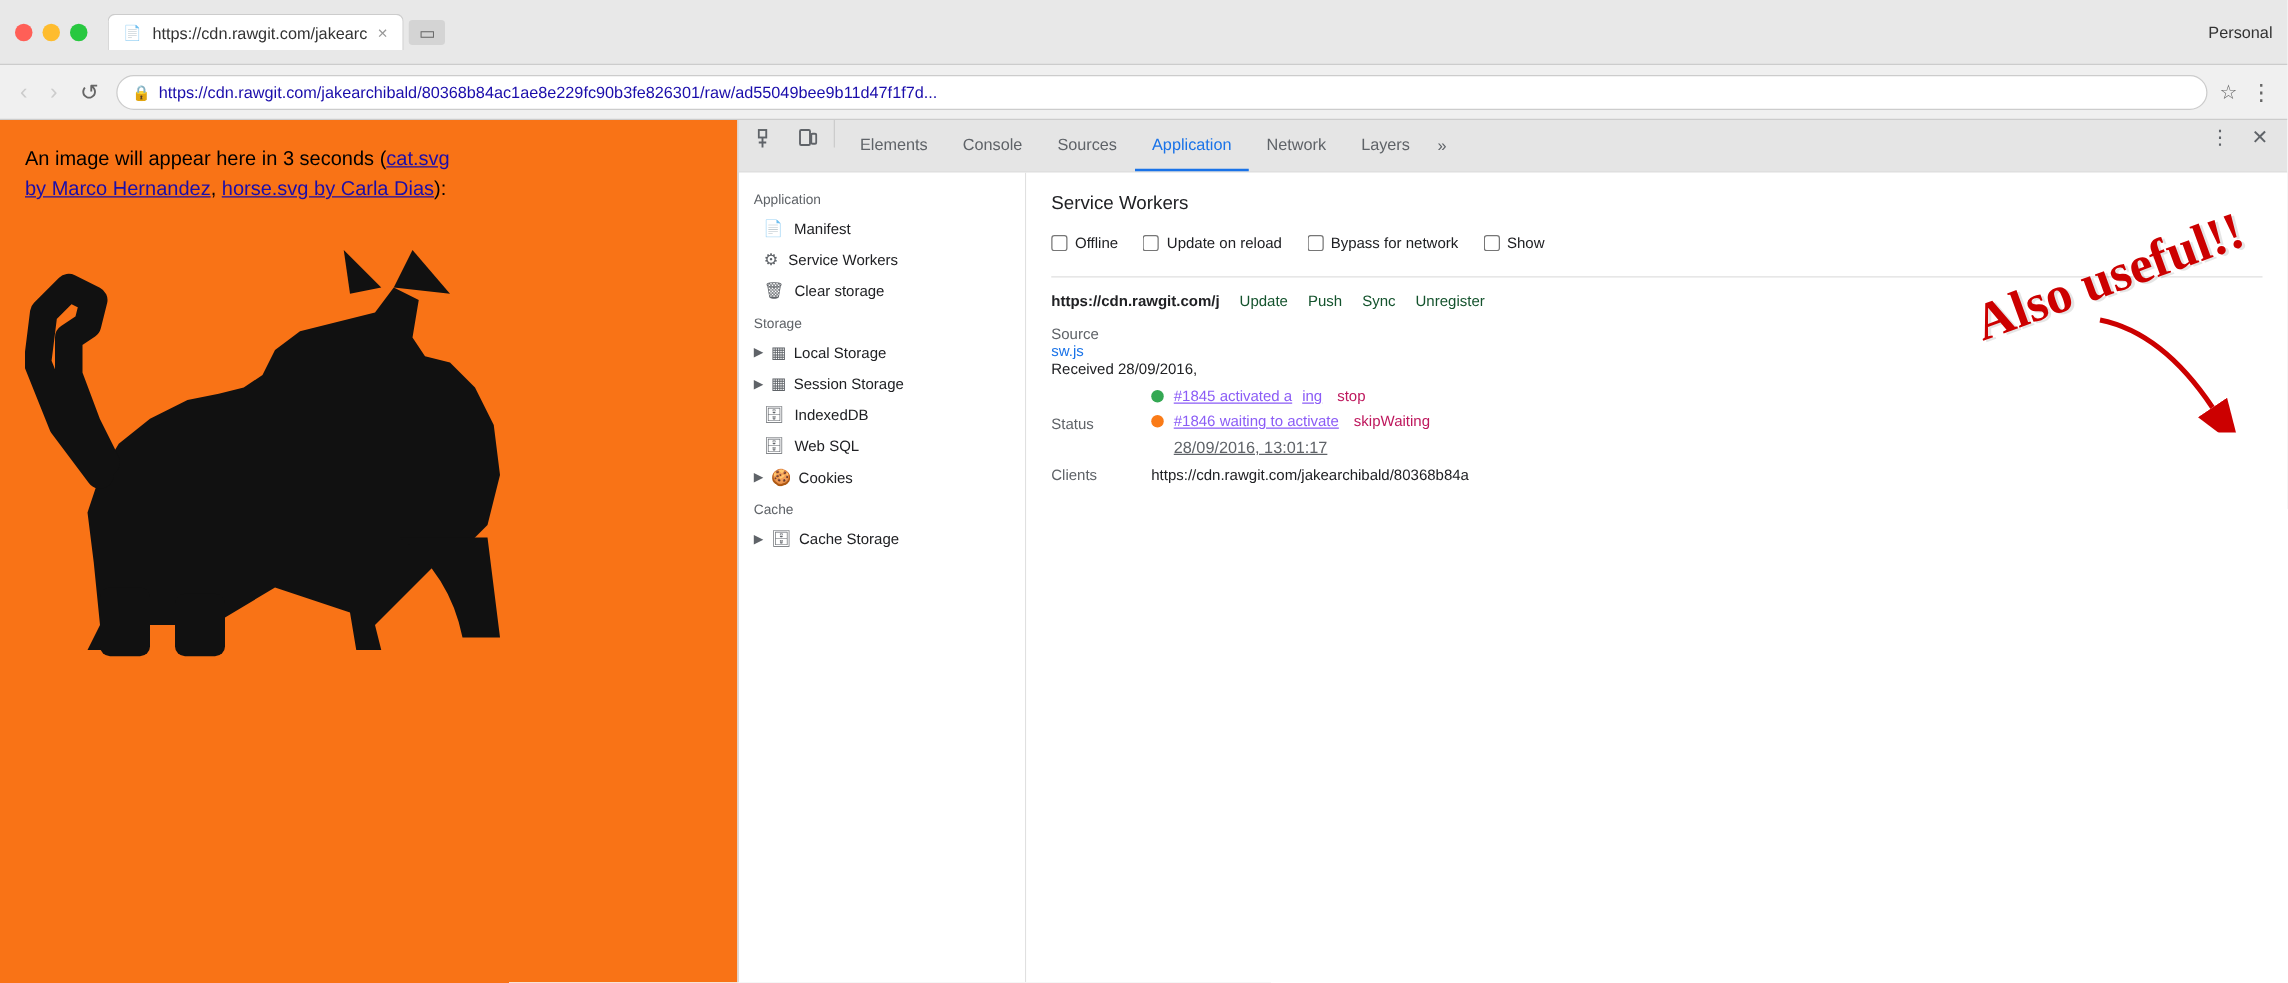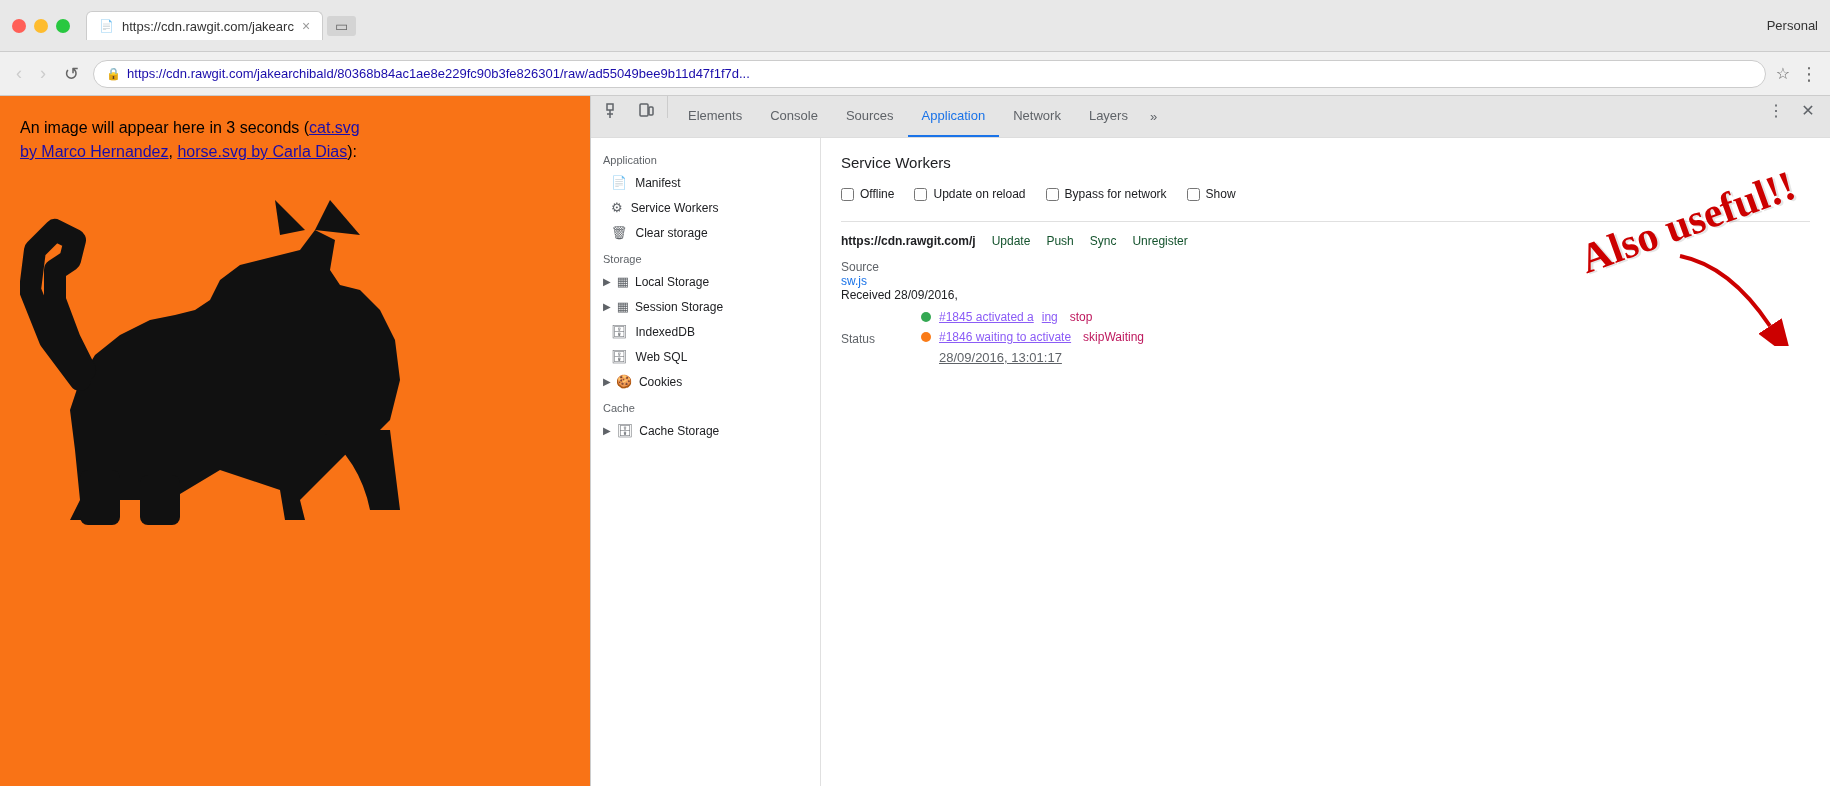--- a/index.html
+++ b/index.html
@@ -338,20 +338,24 @@
                 </div>
                 <div class="sw-status-item">
                   <span class="status-dot orange"></span>
                   <span class="sw-status-text">#1846 waiting to activate</span>
                   <a href="#" class="sw-status-link">skipWaiting</a>
                 </div>
                 <div style="font-size:13px; color:#5f6368; padding-left: 18px; text-decoration: underline;">28/09/2016, 13:01:17</div>
               </div>
             </div>
 
+            <div class="sw-clients-row">
+              <span class="sw-detail-label">Clients</span>
+              <span class="sw-clients-value">https://cdn.rawgit.com/jakearchibald/80368b84a</span>
+            </div>
           </div>
 
           <div class="annotation-overlay">
             <span class="annotation-text">Also useful!!</span>
             <svg class="annotation-arrow" width="120" height="100" viewBox="0 0 120 100" style="position:absolute;bottom:-100px;right:10px;">
               <defs>
                 <marker id="arrowhead" markerWidth="10" markerHeight="7" refX="0" refY="3.5" orient="auto">
                   <polygon points="0 0, 10 3.5, 0 7" fill="#cc0000"></polygon>
                 </marker>
               </defs>

